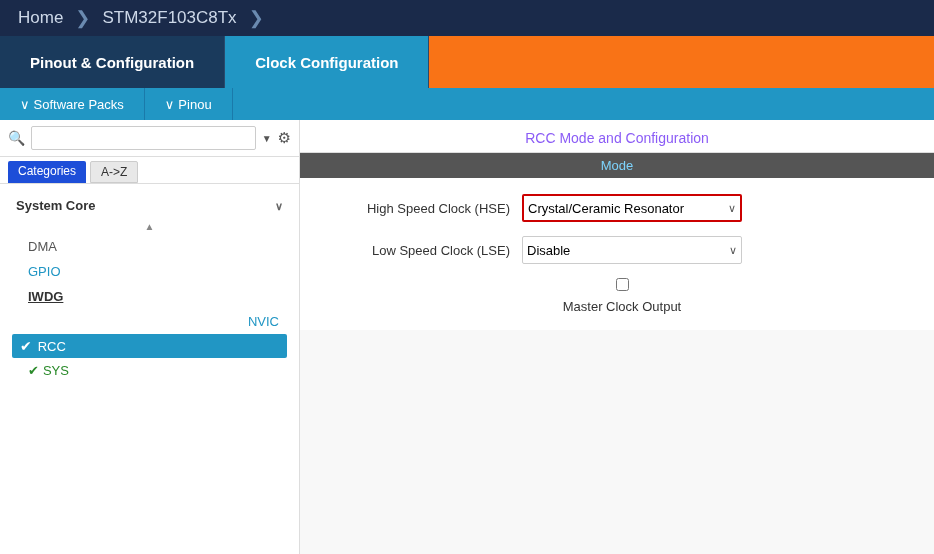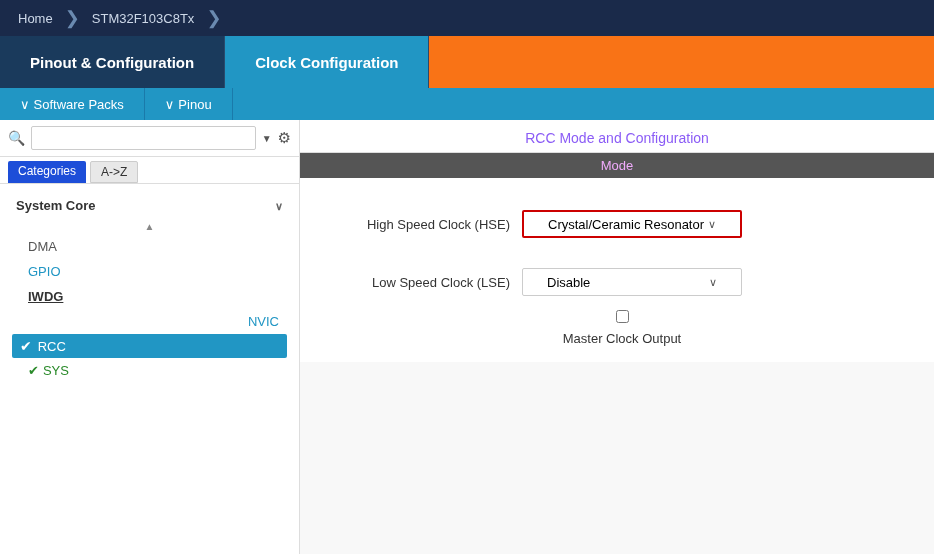--- a/index.html
+++ b/index.html
@@ -11,21 +11,21 @@
       display: flex;
       align-items: center;
       height: 36px;
       padding: 0 8px;
       gap: 0;
     }
     .breadcrumb-item {
       display: flex;
       align-items: center;
       color: #cdd8e8;
-      font-size: 13px;
+      font-size: 17px;
       padding: 0 10px;
       height: 100%;
       position: relative;
     }
     .breadcrumb-item.active {
       color: white;
       font-weight: bold;
     }
     .breadcrumb-arrow {
       color: #6a8ab0;
@@ -208,50 +208,49 @@
       text-align: center;
       padding: 10px 0 6px;
       font-size: 14px;
       color: #8b5cf6;
       background: white;
       border-bottom: 1px solid #ddd;
     }
 
     .mode-header {
       background: #555;
-      color: #f0abfc;
+      color: #7dd3fc;
       text-align: center;
       padding: 5px 0;
       font-size: 13px;
     }
 
     .config-rows {
       padding: 16px 20px;
       display: flex;
       flex-direction: column;
       gap: 14px;
       background: white;
     }
 
     .config-row {
       display: flex;
       align-items: center;
       gap: 12px;
-      margin-top: 16px;
     }
     .config-label {
       font-size: 13px;
       color: #333;
       min-width: 190px;
       text-align: right;
     }
     .config-select {
       border: 1px solid #ccc;
       border-radius: 2px;
-      padding: 3px 24px;
+      padding: 3px 4px;
       font-size: 13px;
       background: white;
       cursor: pointer;
       min-width: 220px;
       height: 28px;
       display: flex;
       align-items: center;
       justify-content: space-between;
     }
     .config-select.highlighted {

